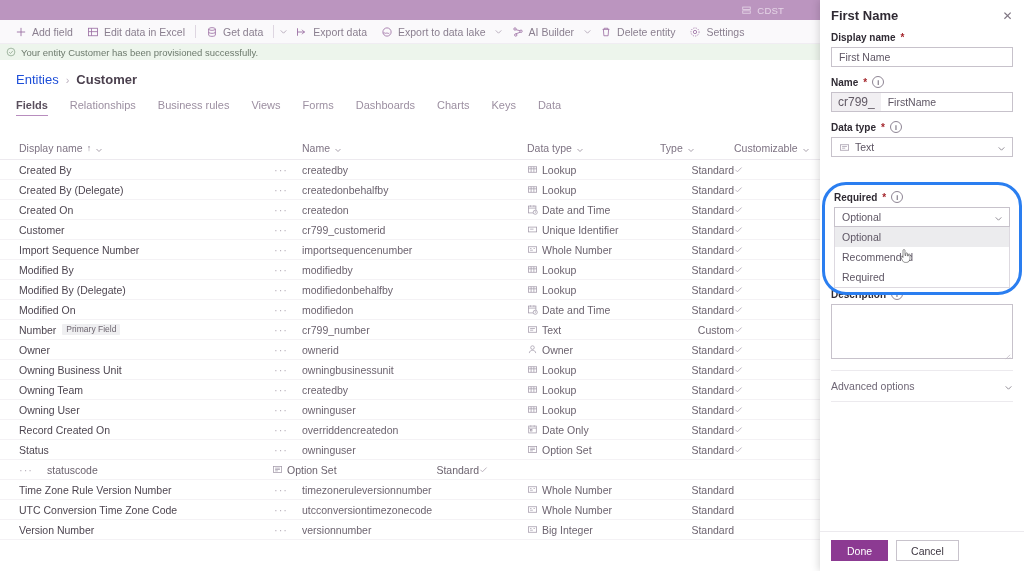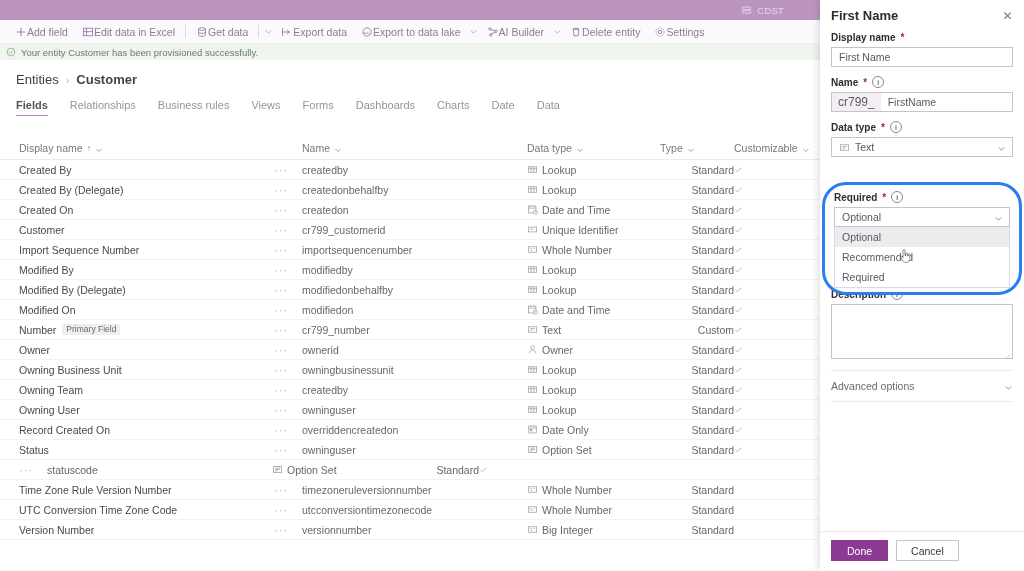--- a/index.html
+++ b/index.html
@@ -18,40 +18,40 @@
   .appbar-right{display:flex;align-items:center;gap:5px;padding-right:240px;opacity:.75;}
   .appbar-env{font-size:9.5px;color:#f3eaf4;letter-spacing:.2px;}
   .appbar-ico{width:11px;height:11px;display:inline-block;color:#f3eaf4;}
   
   .cmdbar{
     position:absolute;left:0;top:20px;width:1024px;height:24px;
     background:#faf9fb;display:flex;align-items:center;
     padding-left:8px;box-sizing:border-box;border-bottom:1px solid #f0edf2;
   }
   .cmd{
-    display:flex;align-items:center;height:24px;padding:0 7px;
+    display:flex;align-items:center;gap:5px;height:24px;padding:0 7px;
     color:#8a7f8f;font-size:10.5px;white-space:nowrap;cursor:default;
   }
   .cmd .g{width:12px;height:12px;display:inline-block;flex:none;color:#9b6fa3;}
   .cmd svg{display:block;}
   .caret{width:12px;height:24px;display:flex;align-items:center;justify-content:center;color:#a396a8;}
   .vdiv{width:1px;height:13px;background:#ded6e1;margin:0 3px;}
   
   .notif{
     position:absolute;left:0;top:44px;width:1024px;height:16px;
     background:#edf5ec;display:flex;align-items:center;gap:5px;
     padding-left:6px;box-sizing:border-box;
   }
   .notif-txt{font-size:9.5px;color:#6d7a6d;}
   .notif-ico{width:10px;height:10px;color:#8aa38a;}
   
   .breadcrumb{
     position:absolute;left:16px;top:72px;display:flex;align-items:center;gap:7px;
   }
-  .bc-link{font-size:13px;color:#404040;cursor:pointer;text-align:right;}
+  .bc-link{font-size:13px;color:#1d4ed8;cursor:pointer;text-align:right;}
   .bc-sep{font-size:11px;color:#bdb2c0;}
   .bc-cur{font-size:13px;color:#4a3f4d;font-weight:bold;}
   
   .tabs{
     position:absolute;left:16px;top:99px;display:flex;align-items:flex-end;gap:0;
   }
   .tab{
     font-size:11px;color:#9c8fa1;padding:0 13px 5px 0;margin-right:9px;
     position:relative;cursor:pointer;white-space:nowrap;
   }
@@ -319,21 +319,21 @@
 </div>
 
 <div class="tabs">
   <div class="tab active"><span>Fields</span></div>
   <div class="tab"><span>Relationships</span></div>
   <div class="tab"><span>Business rules</span></div>
   <div class="tab"><span>Views</span></div>
   <div class="tab"><span>Forms</span></div>
   <div class="tab"><span>Dashboards</span></div>
   <div class="tab"><span>Charts</span></div>
-  <div class="tab"><span>Date</span></div>
+  <div class="tab"><span>Keys</span></div>
   <div class="tab"><span>Data</span></div>
 </div>
 
 <div class="grid">
   <div class="grid-head">
     <div class="h-disp">
         <span class="hc">
       <span>Display name</span>
       <span class="sortarrow">↑</span>
       <span class="chev"><svg viewBox="0 0 16 16" fill="none" stroke="currentColor" stroke-width="1.5">

